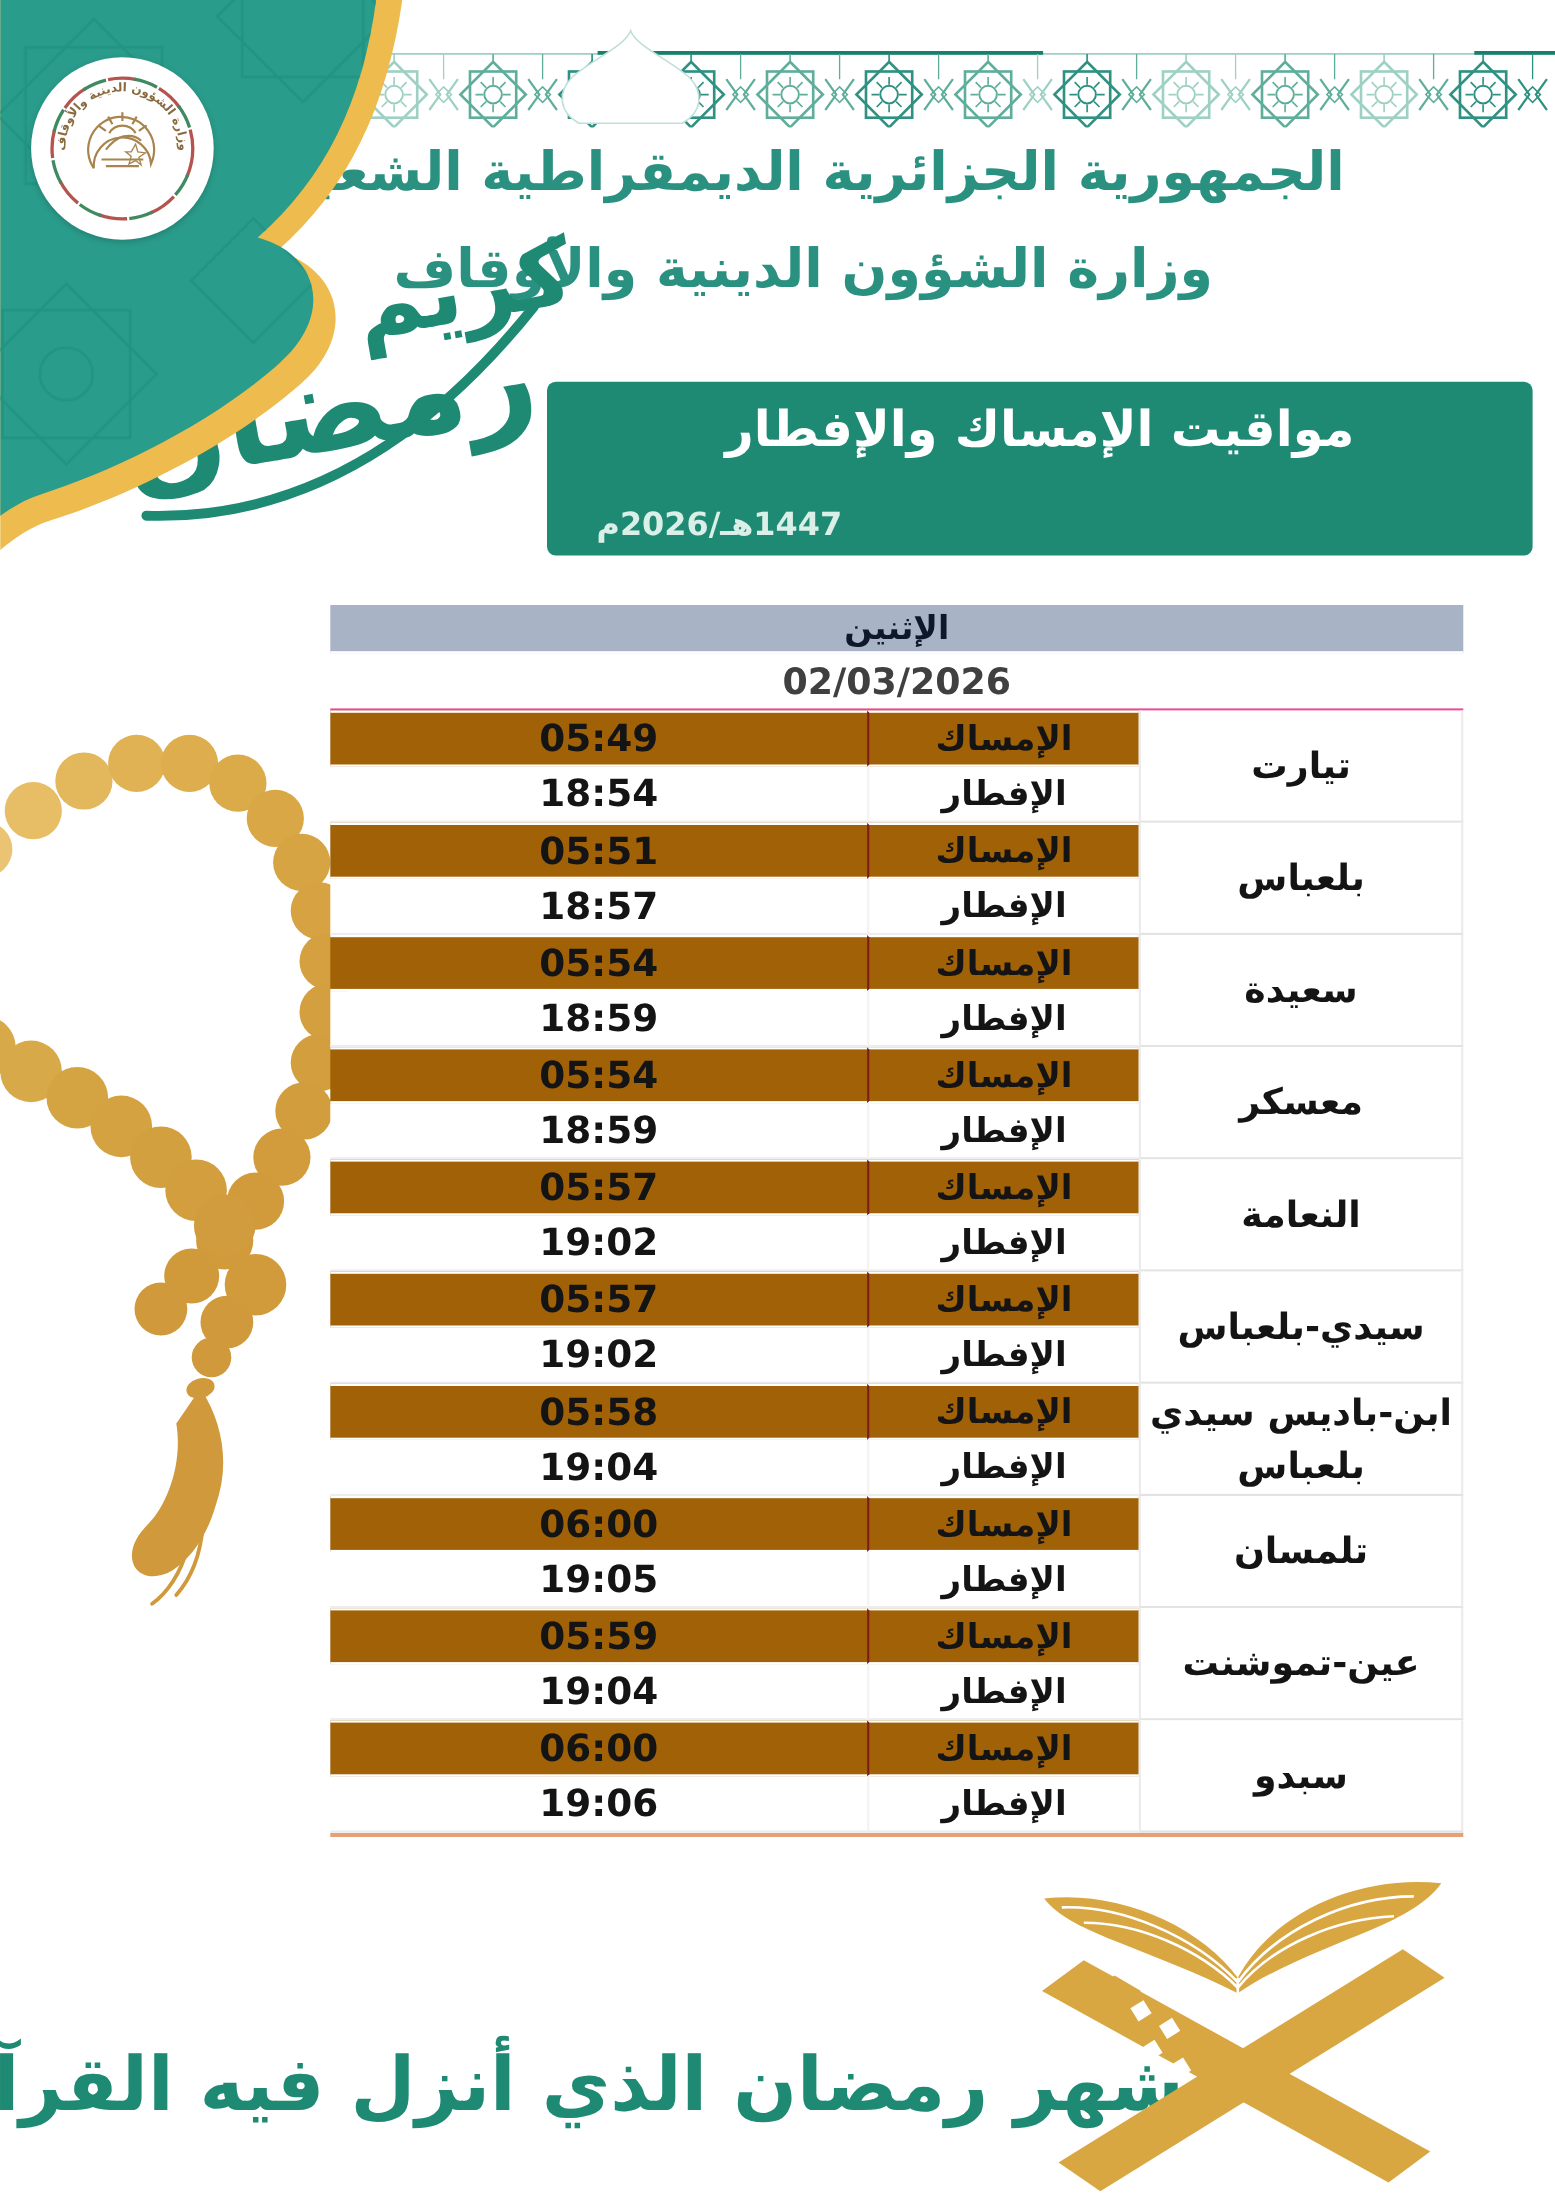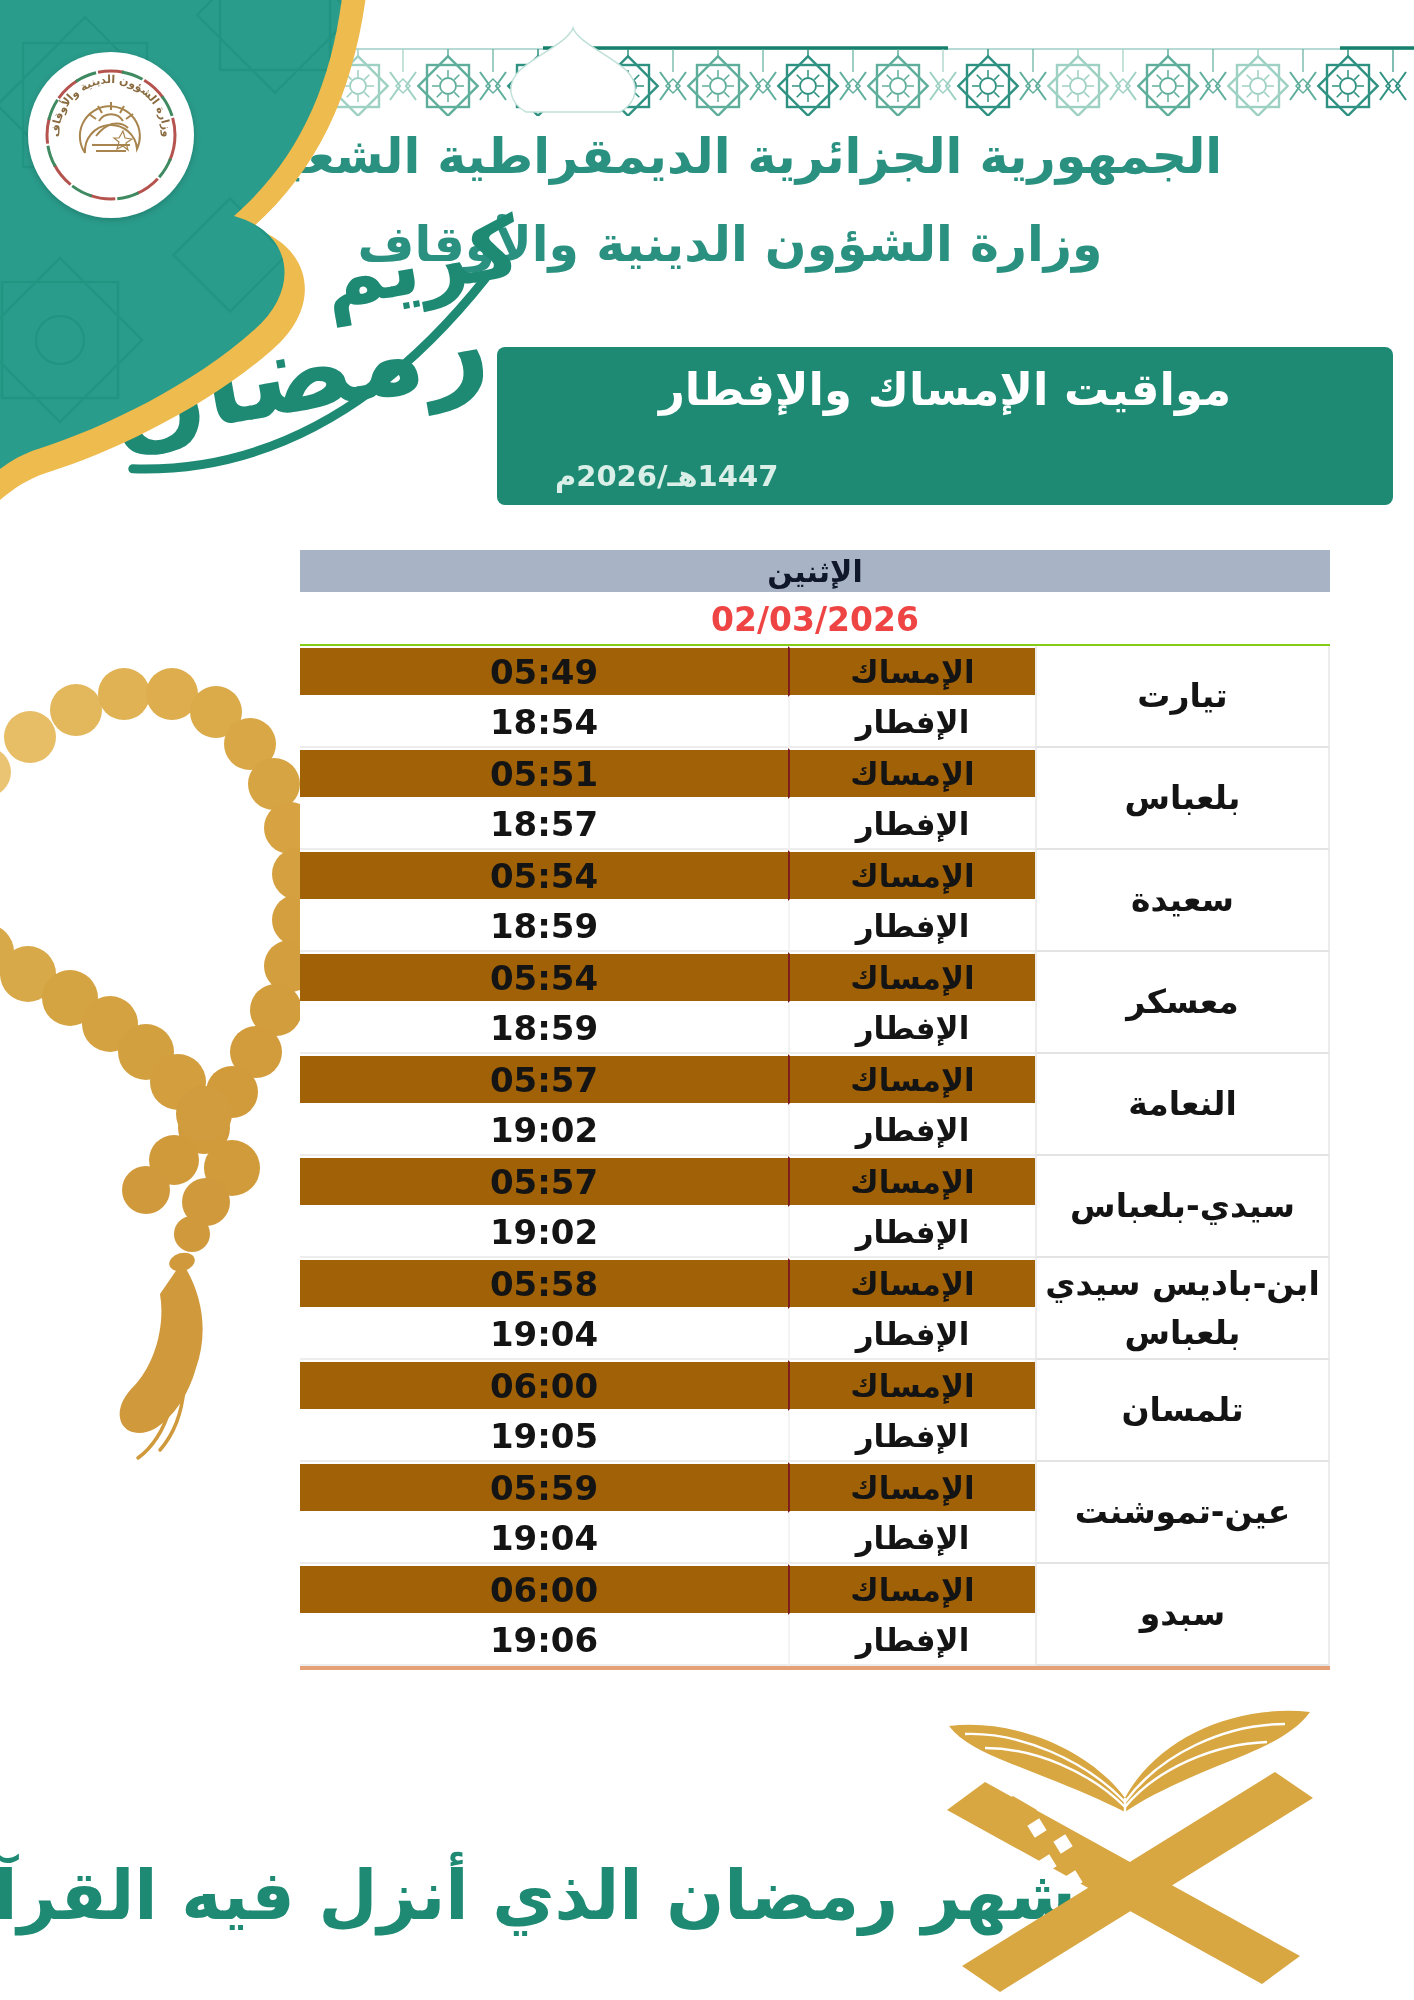--- a/index.html
+++ b/index.html
@@ -10,35 +10,35 @@
   
   .title-line{position:absolute;left:46px;width:1368px;text-align:center;
               font-weight:700;color:#2a9181;letter-spacing:0}
   .title-republic{top:128px;font-size:49px}
   .title-ministry{top:216px;font-size:49px}
 
   
   .banner{position:absolute;left:497px;top:347px;width:896px;height:158px;
           background:#1e8a73;border-radius:8px;color:#fff}
   .banner-title{margin-top:16px;text-align:center;font-size:45px;font-weight:700}
-  .banner-year{position:absolute;left:58px;bottom:12px;font-size:29px;font-weight:700;
+  .banner-year{position:absolute;left:45px;bottom:12px;font-size:29px;font-weight:700;
                color:#d9efe8;direction:rtl}
 
   
   .rk{position:absolute;left:96px;top:240px;width:430px;height:210px;
       transform:rotate(-10deg);color:#1e8a74}
   .rk .w1{position:absolute;left:6px;top:64px;font-size:112px;font-weight:700}
   .rk .w2{position:absolute;left:238px;top:-6px;font-size:84px;font-weight:700}
 
   
   .timetable{position:absolute;left:300px;top:550px;width:1030px;direction:ltr}
   .t-day{height:44px;background:#a8b4c6;display:flex;align-items:center;justify-content:center;
          font-size:30px;font-weight:700;color:#0f172a;border-bottom:2px solid #fff}
   .t-date{height:52px;background:#fff;display:flex;align-items:center;justify-content:center;
-          font-size:33px;font-weight:700;color:#ef4444;border-bottom:2px solid #84cc16}
+          font-size:33px;font-weight:700;color:#404040;border-bottom:2px solid #ec4899}
   .group{display:grid;grid-template-columns:488px 247px 295px;grid-auto-rows:51px}
   .cell{display:flex;align-items:center;justify-content:center;font-weight:700;color:#141414}
   .c1{grid-column:1}.c2{grid-column:2}
   .r1{grid-row:1;background:#a16207;border-top:2px solid #fff;border-bottom:2px solid #fff}
   .r2{grid-row:2;background:#fff;border-bottom:2px solid #ededed}
   .r1.c2{border-left:2px solid #7f1d1d}
   .r2.c2{border-left:2px solid #f3f3f3}
   .c-time{font-size:34px}
   .c-label{font-size:31px}
   .c-city{grid-column:3;grid-row:1 / span 2;font-size:33px;background:#fff;direction:rtl;

